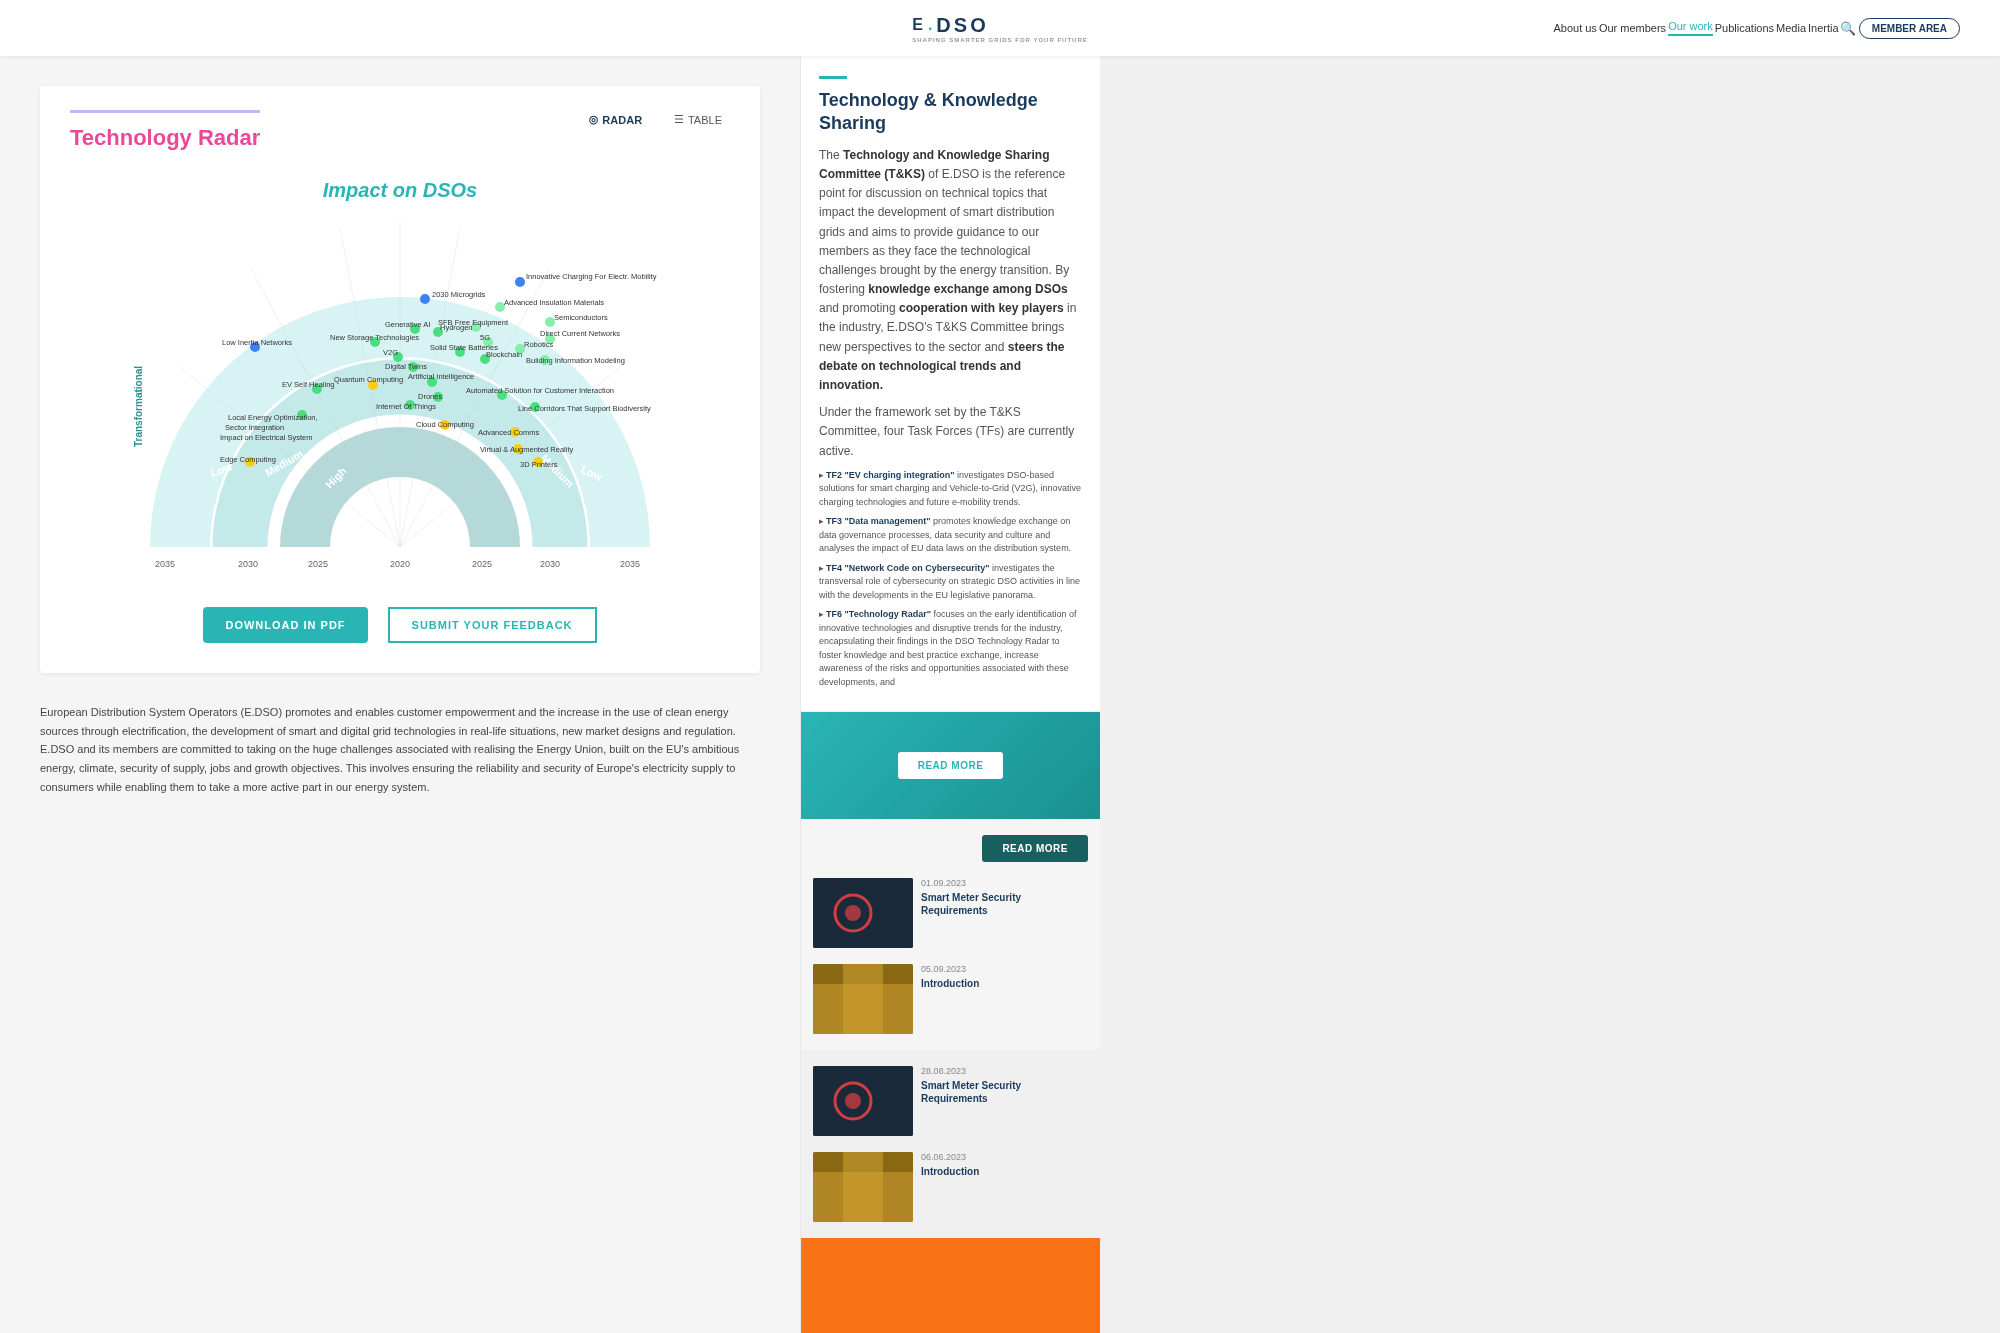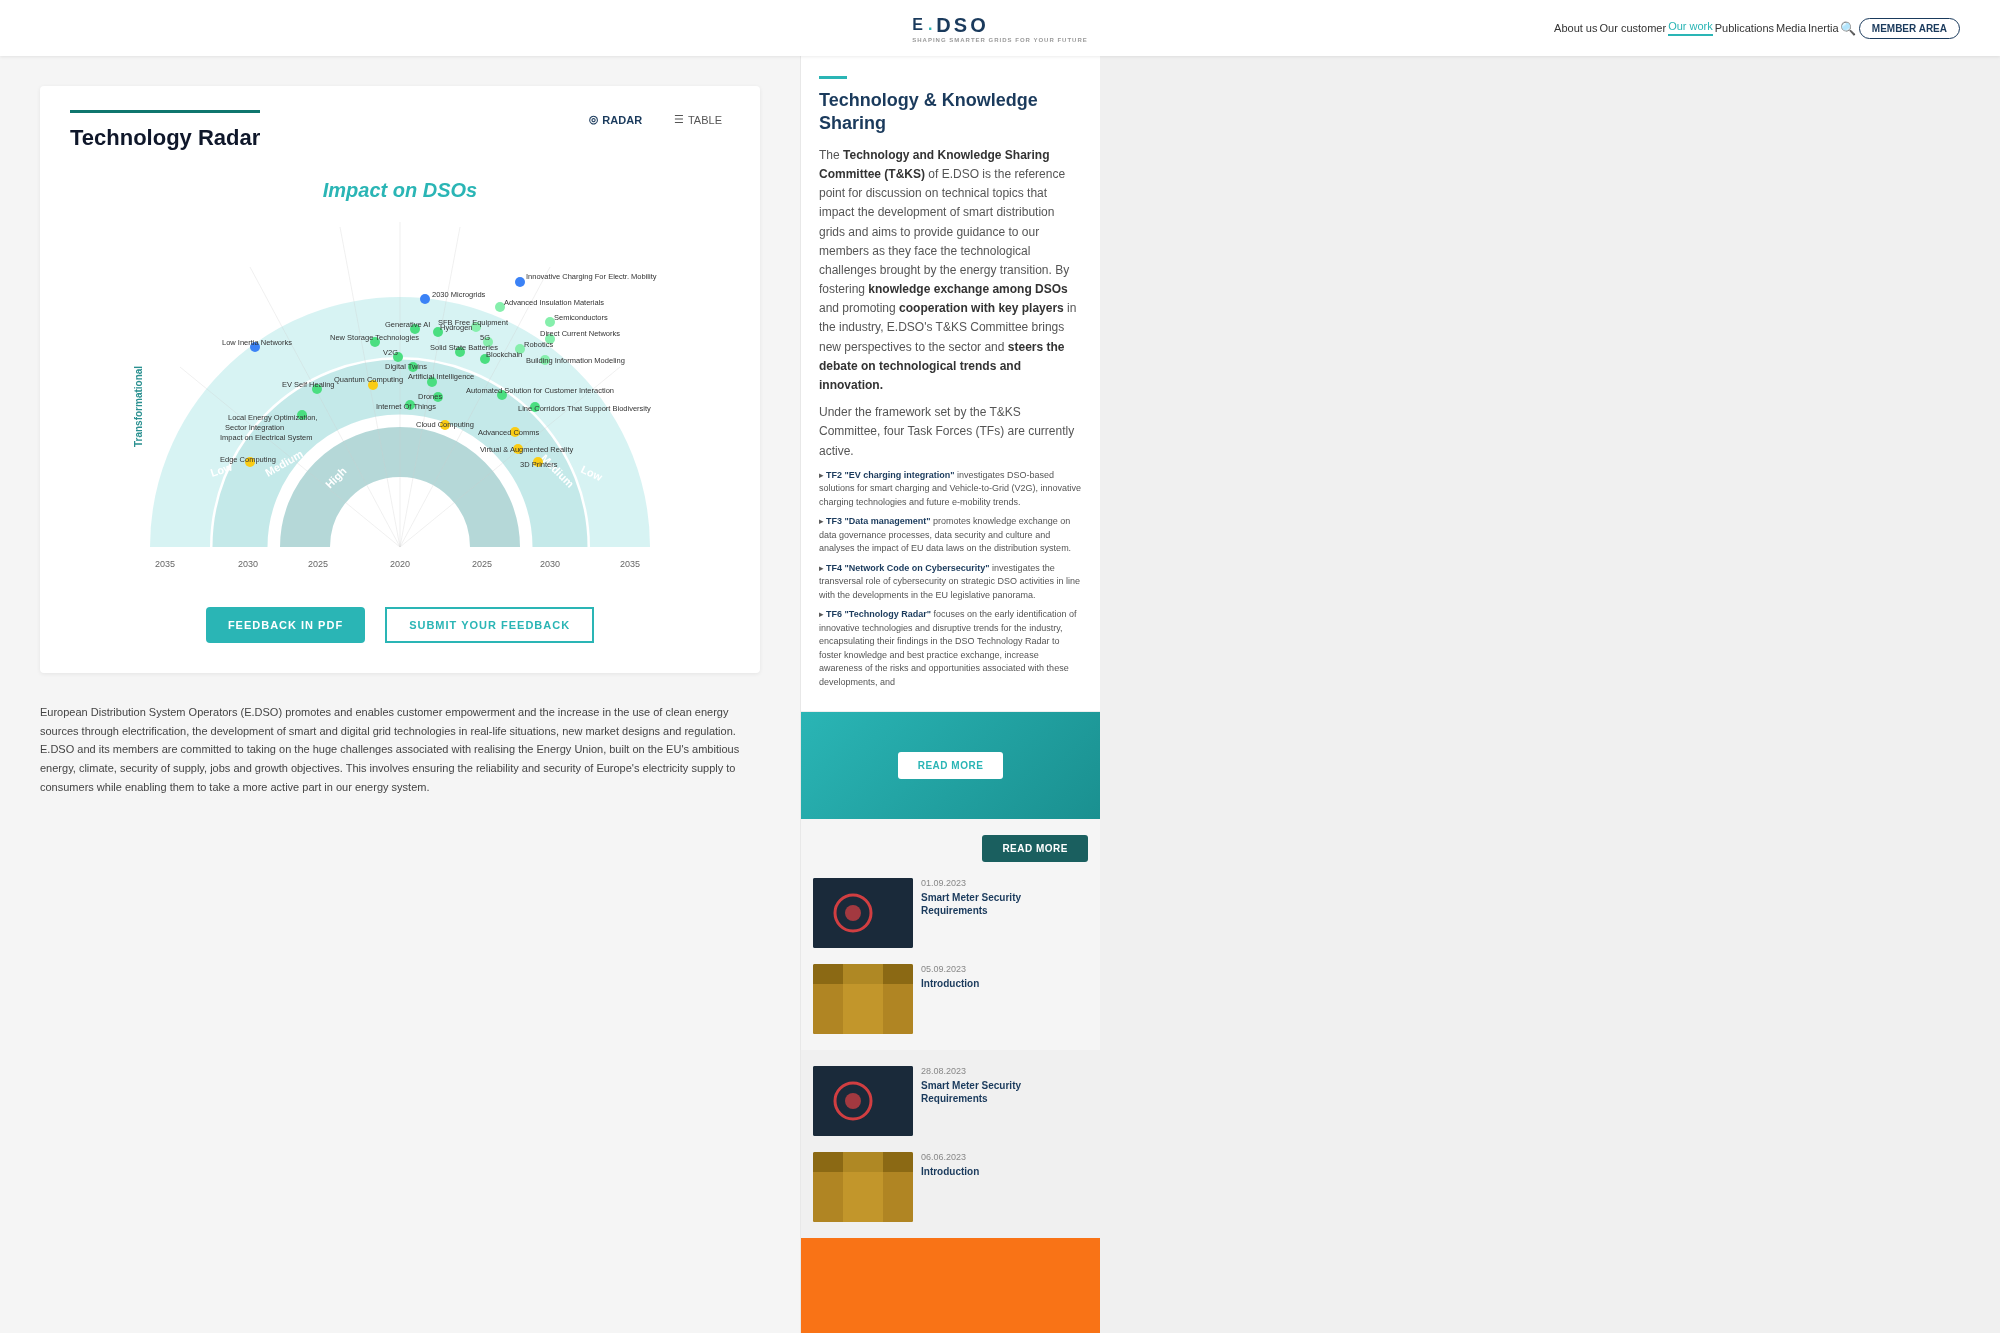--- a/index.html
+++ b/index.html
@@ -83,23 +83,23 @@
     .radar-card {
       background: #fff;
       border-radius: 4px;
       padding: 24px 30px 30px 30px;
       margin-bottom: 30px;
       box-shadow: 0 1px 4px rgba(0,0,0,0.07);
     }
     .radar-title {
       font-size: 22px;
       font-weight: bold;
-      color: #0f172a;
+      color: #ec4899;
       margin-bottom: 16px;
-      border-top: 3px solid #0f766e;
+      border-top: 3px solid #c4b5fd;
       padding-top: 12px;
       display: inline-block;
     }
     .radar-controls {
       display: flex;
       justify-content: flex-end;
       gap: 16px;
       margin-bottom: 8px;
       font-size: 11px;
       color: #555;
@@ -289,21 +289,21 @@
     <div style="display:flex;align-items:center;gap:2px;">
       <span style="color:#1a3a5c;font-size:16px;font-weight:bold;letter-spacing:3px;">E</span>
       <span style="color:#2ab5b5;font-size:16px;font-weight:bold;">.</span>
       <span style="color:#1a3a5c;font-size:20px;font-weight:bold;letter-spacing:3px;">DSO</span>
 
     </div>
     <div style="font-size:6px;color:#999;letter-spacing:1px;text-align:center;">SHAPING SMARTER GRIDS FOR YOUR FUTURE</div>
   </div>
   <div class="nav-links">
     <a class="nav-link">About us</a>
-    <a class="nav-link">Our customer</a>
+    <a class="nav-link">Our members</a>
     <a class="nav-link active">Our work</a>
     <a class="nav-link">Publications</a>
     <a class="nav-link">Media</a>
     <a class="nav-link">Inertia</a>
     <span class="nav-search-icon">🔍</span>
     <div class="nav-member-btn">MEMBER AREA</div>
   </div>
 </nav>
 
 <div class="page-wrapper">
@@ -425,21 +425,21 @@
           <circle cx="418" cy="295" r="5" fill="#facc15"></circle>
           <text x="400" y="300" font-size="7.5" fill="#333">3D Printers</text>
           <circle cx="253" cy="218" r="5" fill="#facc15"></circle>
           <text x="214" y="215" font-size="7.5" fill="#333">Quantum Computing</text>
           <circle cx="130" cy="295" r="5" fill="#facc15"></circle>
           <text x="100" y="295" font-size="7.5" fill="#333">Edge Computing</text>
         </svg>
       </div>
 
       <div class="radar-buttons">
-        <button class="btn-filled">FEEDBACK IN PDF</button>
+        <button class="btn-filled">DOWNLOAD IN PDF</button>
         <button class="btn-outline">SUBMIT YOUR FEEDBACK</button>
       </div>
     </div>
 
     <div>
       <p class="desc-text">European Distribution System Operators (E.DSO) promotes and enables customer empowerment and the increase in the use of clean energy sources through electrification, the development of smart and digital grid technologies in real-life situations, new market designs and regulation. E.DSO and its members are committed to taking on the huge challenges associated with realising the Energy Union, built on the EU's ambitious energy, climate, security of supply, jobs and growth objectives. This involves ensuring the reliability and security of Europe's electricity supply to consumers while enabling them to take a more active part in our energy system.</p>
     </div>
 
   </div>
 

